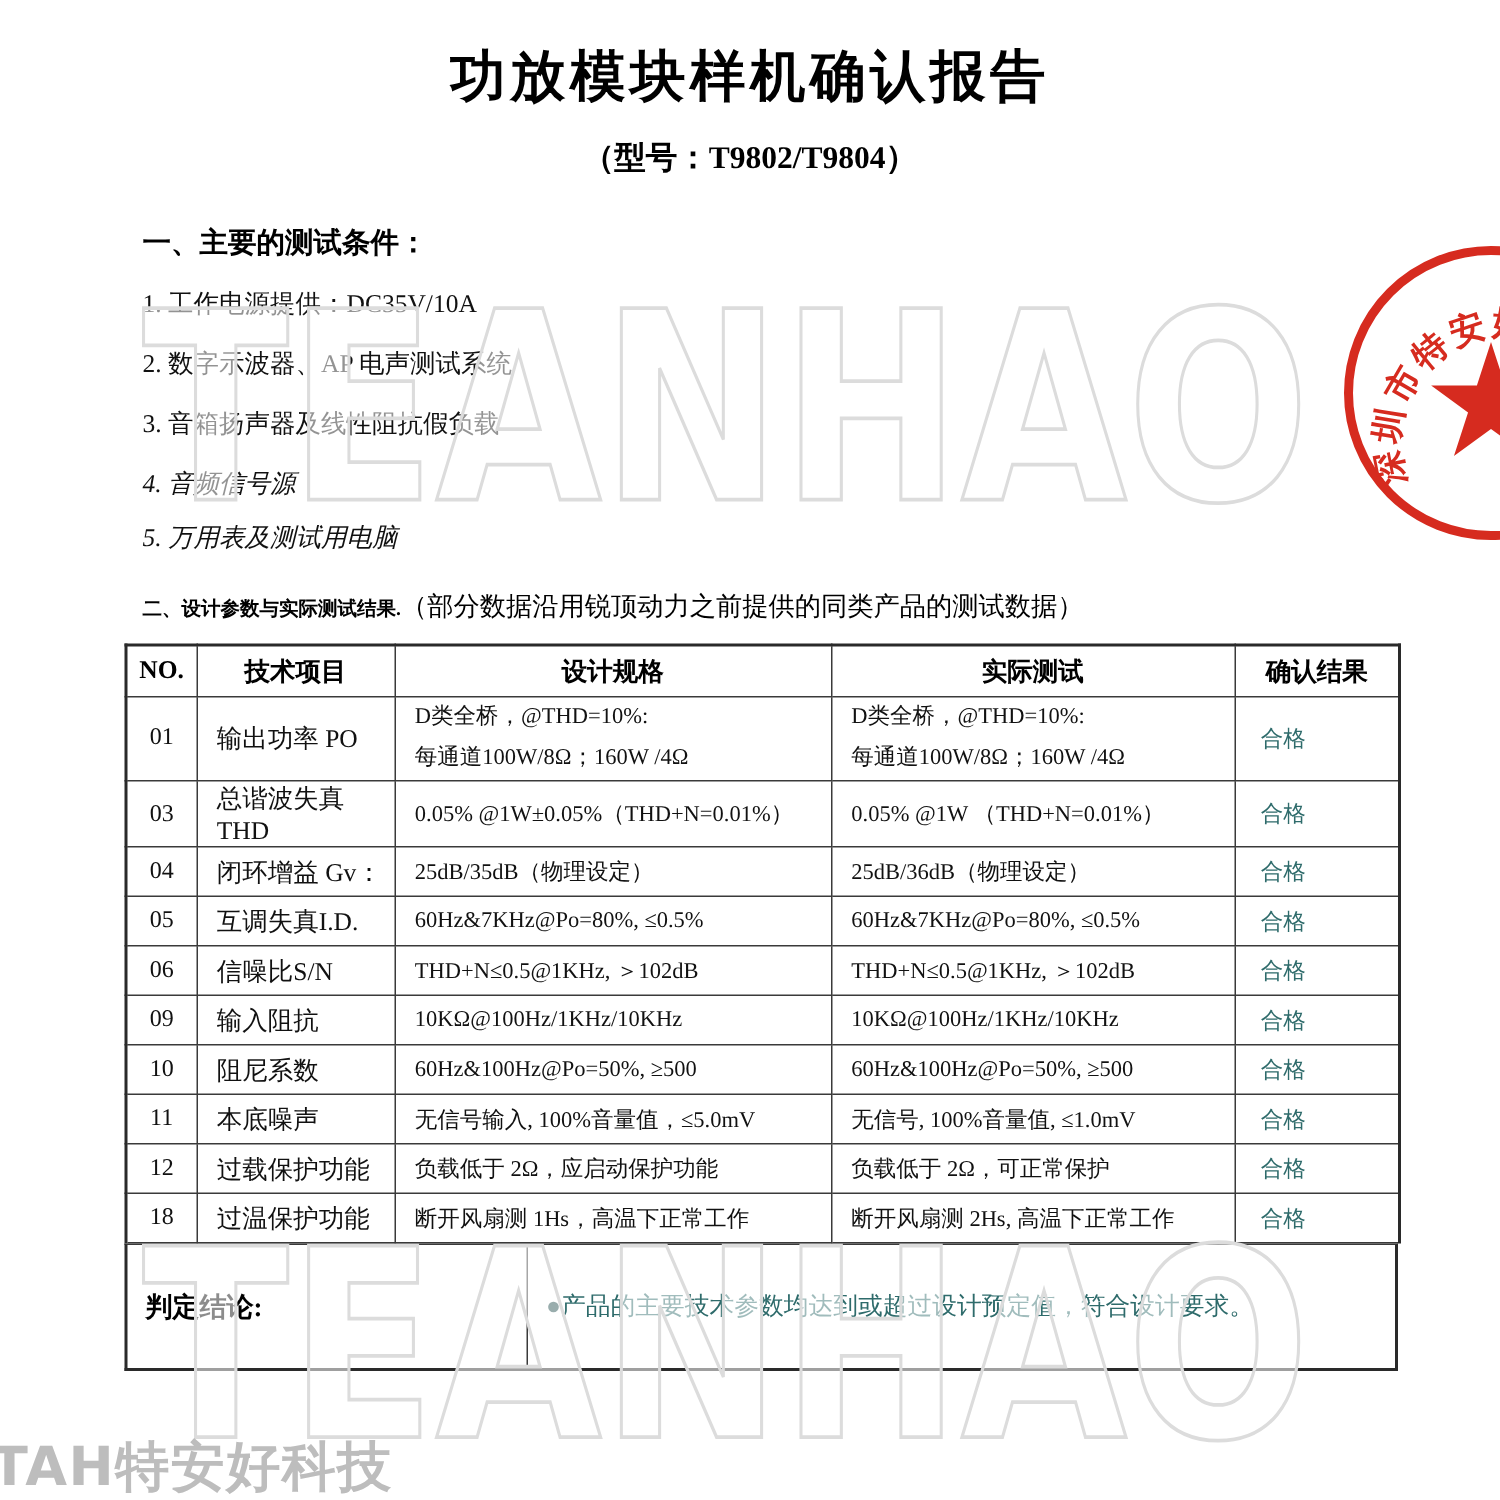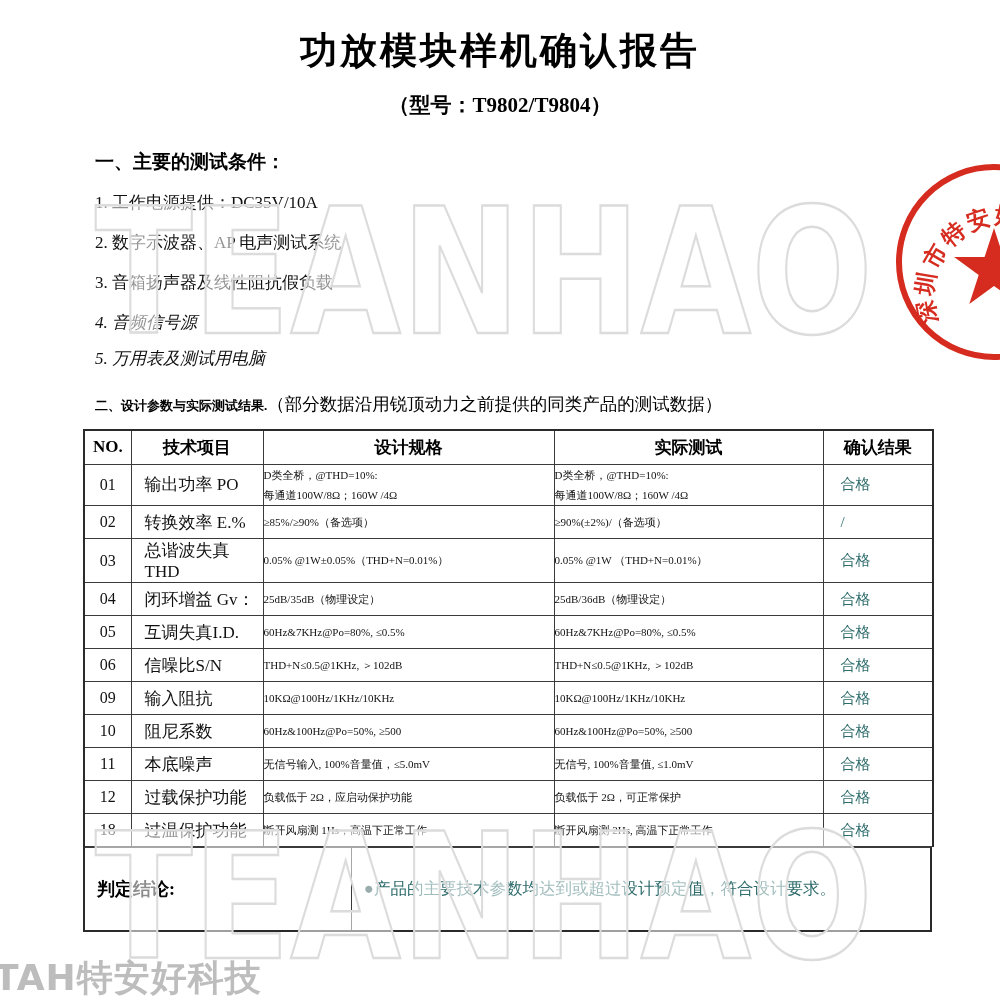--- a/index.html
+++ b/index.html
@@ -36,21 +36,21 @@
   .sec2-note { font-weight:normal; font-size:17.5px; }
 
   
   table.report { border-collapse:collapse; table-layout:fixed; margin:13px 0 0 83px;
                  width:849px; border:2px solid #2a2a2a; border-bottom:none; }
   table.report th, table.report td { border:1px solid #3a3a3a; vertical-align:middle;
                  overflow:hidden; }
   table.report th { height:34px; font-size:17px; font-weight:bold; text-align:center; color:#000; }
   td.c-no { text-align:center; font-size:16px; color:#111; }
   td.c-item { padding-left:13px; font-size:17px; color:#111; }
-  td.c-design, td.c-actual { font-size:11px; color:#111; white-space:pre-line; }
+  td.c-design, td.c-actual { padding-left:13px; font-size:15px; color:#111; white-space:pre-line; }
   td.c-result { padding-left:17px; font-size:15px; }
   tr.row-0 td { height:68px; }
   tr.row-1 td, tr.row-2 td { height:38px; }
   tr.data-row td { height:33px; }
   tr.row-0 td.c-design, tr.row-0 td.c-actual { line-height:1.85; }
 
   .conclusion-row { display:flex; margin-left:83px; width:849px; height:85px;
                     border:2px solid #2a2a2a; border-top:1px solid #3a3a3a; }
   .conclusion-label { width:267px; border-right:1px solid #3a3a3a; display:flex;
                       align-items:center; padding-left:12px; font-size:18px; font-weight:bold; color:#000; }
@@ -100,27 +100,20 @@
       <tbody>
           <tr class="data-row row-0">
             <td class="c-no">01</td>
             <td class="c-item">输出功率 PO</td>
             <td class="c-design">D类全桥，@THD=10%:
 每通道100W/8Ω；160W /4Ω</td>
             <td class="c-actual">D类全桥，@THD=10%:
 每通道100W/8Ω；160W /4Ω</td>
             <td class="c-result" style="color: rgb(46, 107, 107);">合格</td>
           </tr>
-          <tr class="data-row row-1">
-            <td class="c-no">02</td>
-            <td class="c-item">转换效率 E.%</td>
-            <td class="c-design">≥85%/≥90%（备选项）</td>
-            <td class="c-actual">≥90%(±2%)/（备选项）</td>
-            <td class="c-result" style="color: rgb(46, 107, 107);">/</td>
-          </tr>
           <tr class="data-row row-2">
             <td class="c-no">03</td>
             <td class="c-item">总谐波失真 THD</td>
             <td class="c-design">0.05% @1W±0.05%（THD+N=0.01%）</td>
             <td class="c-actual">0.05% @1W （THD+N=0.01%）</td>
             <td class="c-result" style="color: rgb(46, 107, 107);">合格</td>
           </tr>
           <tr class="data-row row-3">
             <td class="c-no">04</td>
             <td class="c-item">闭环增益 Gv：</td>

